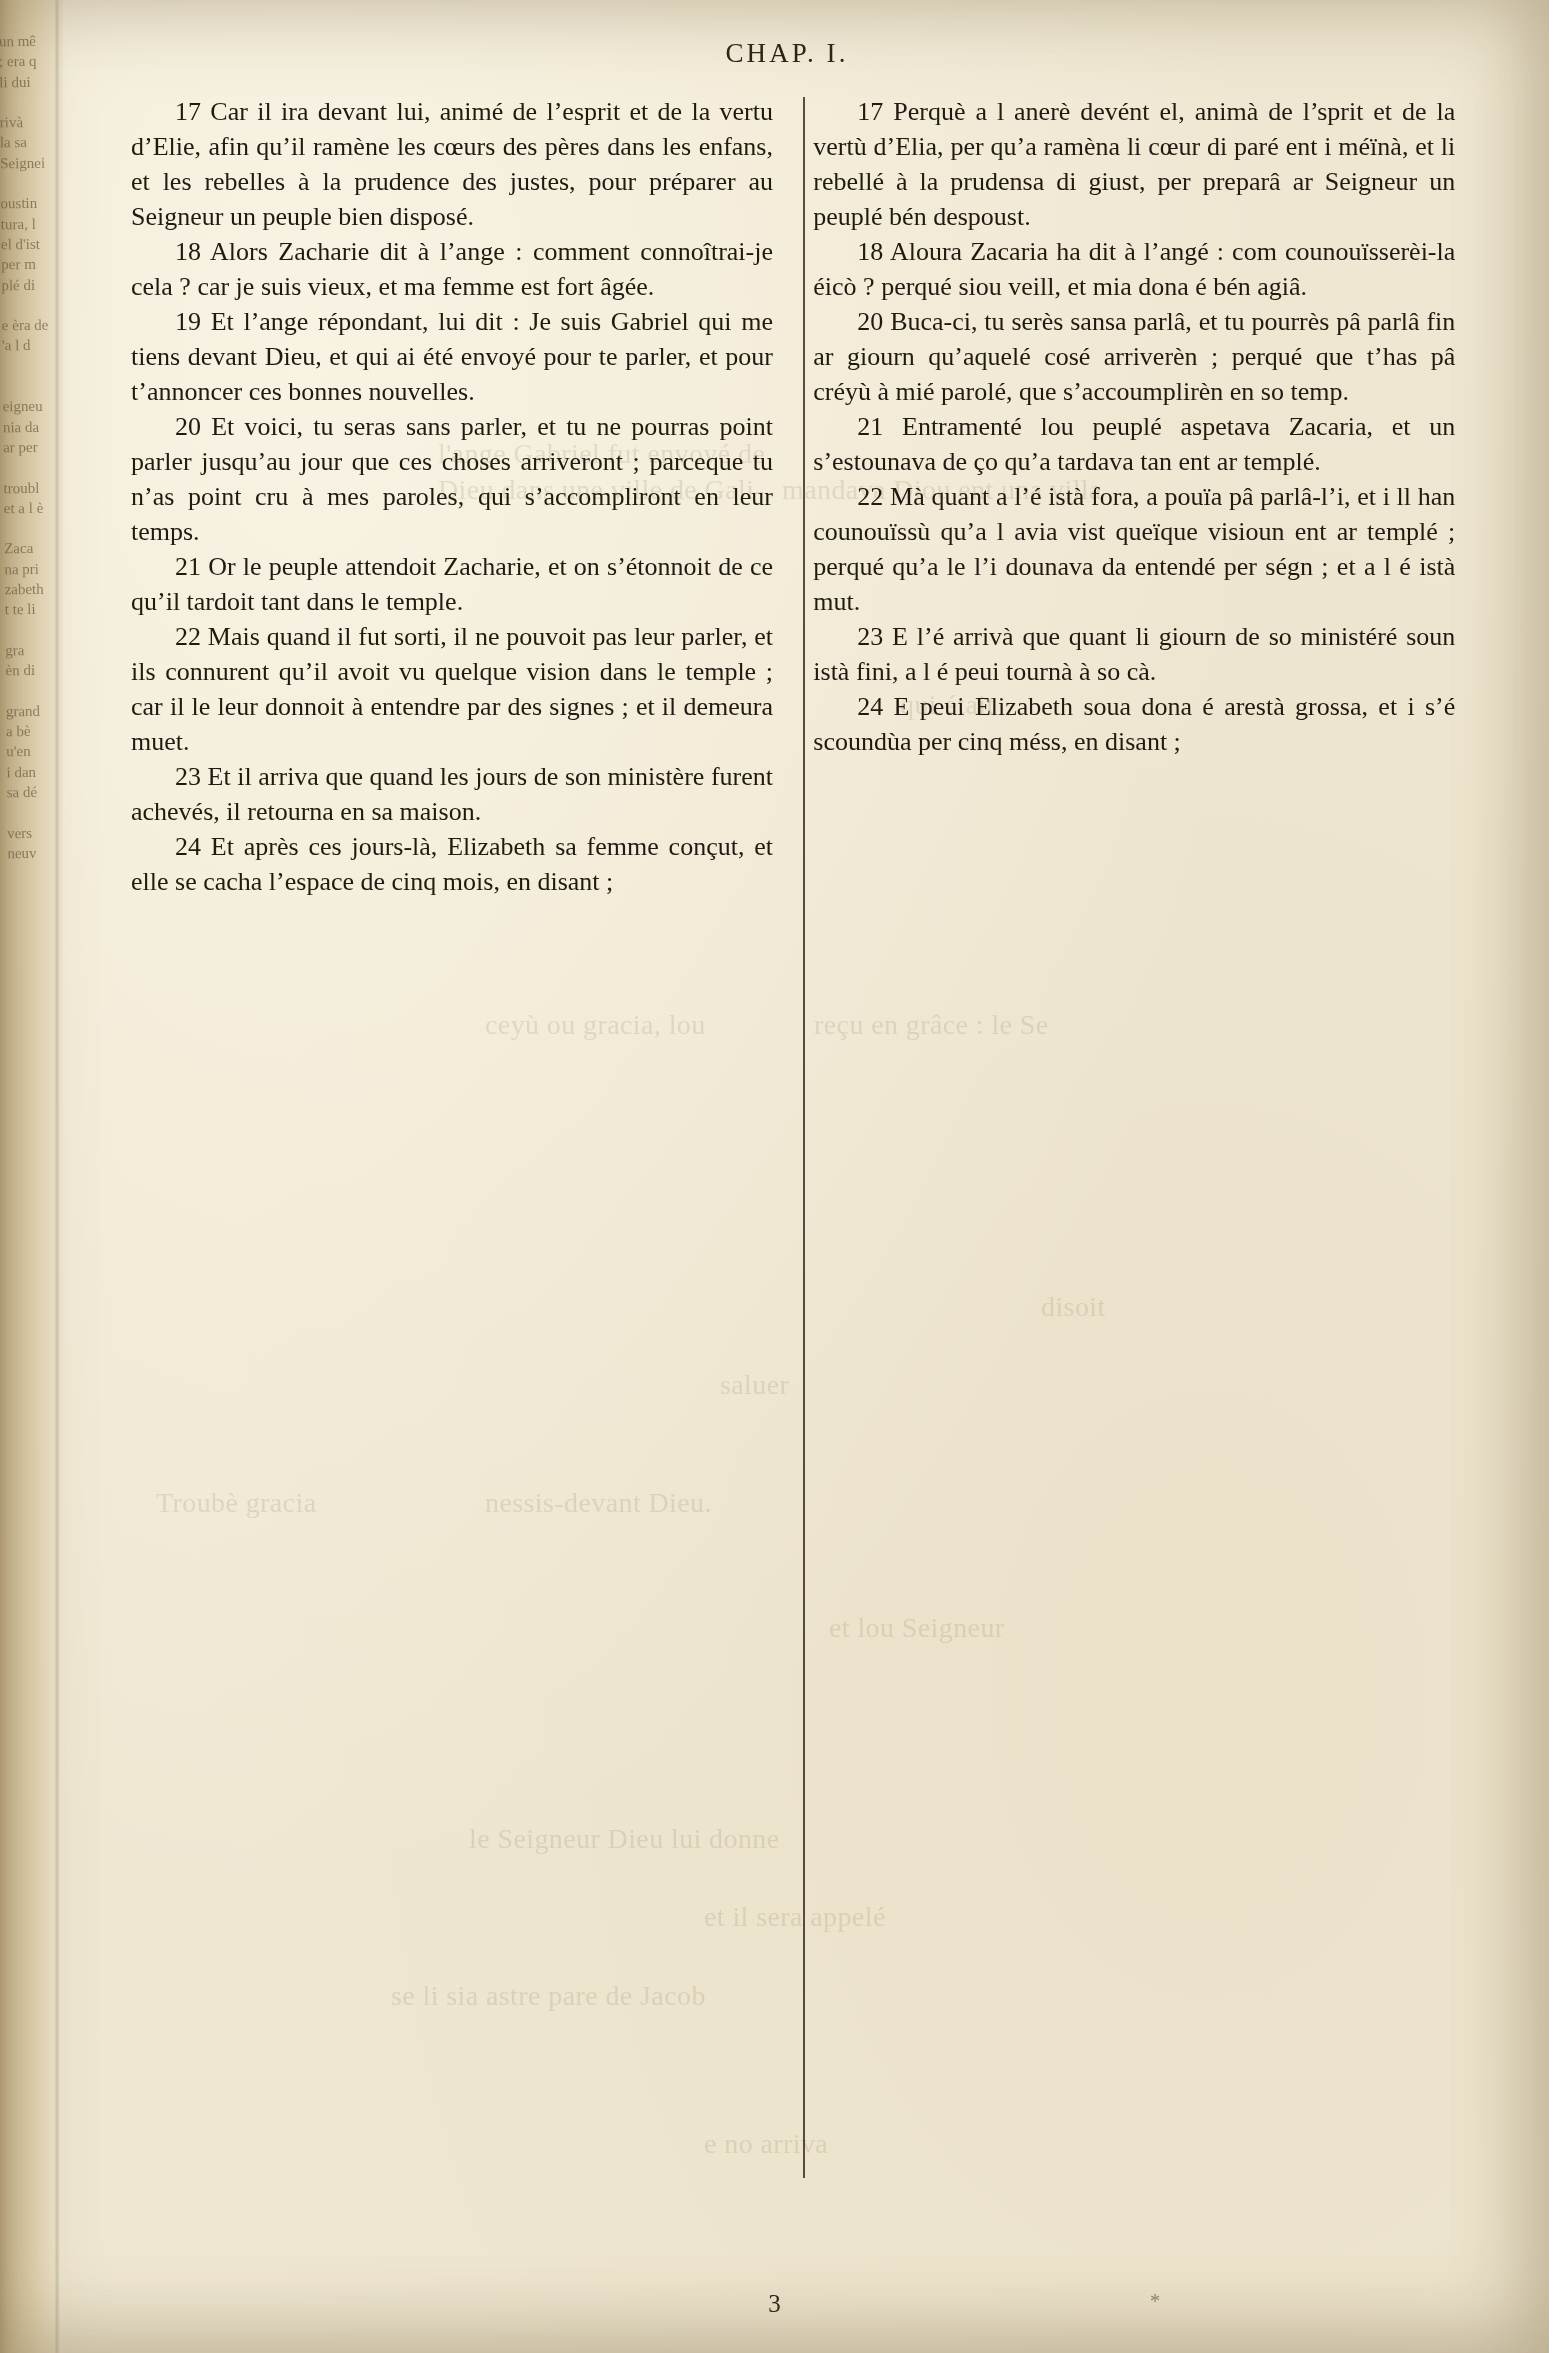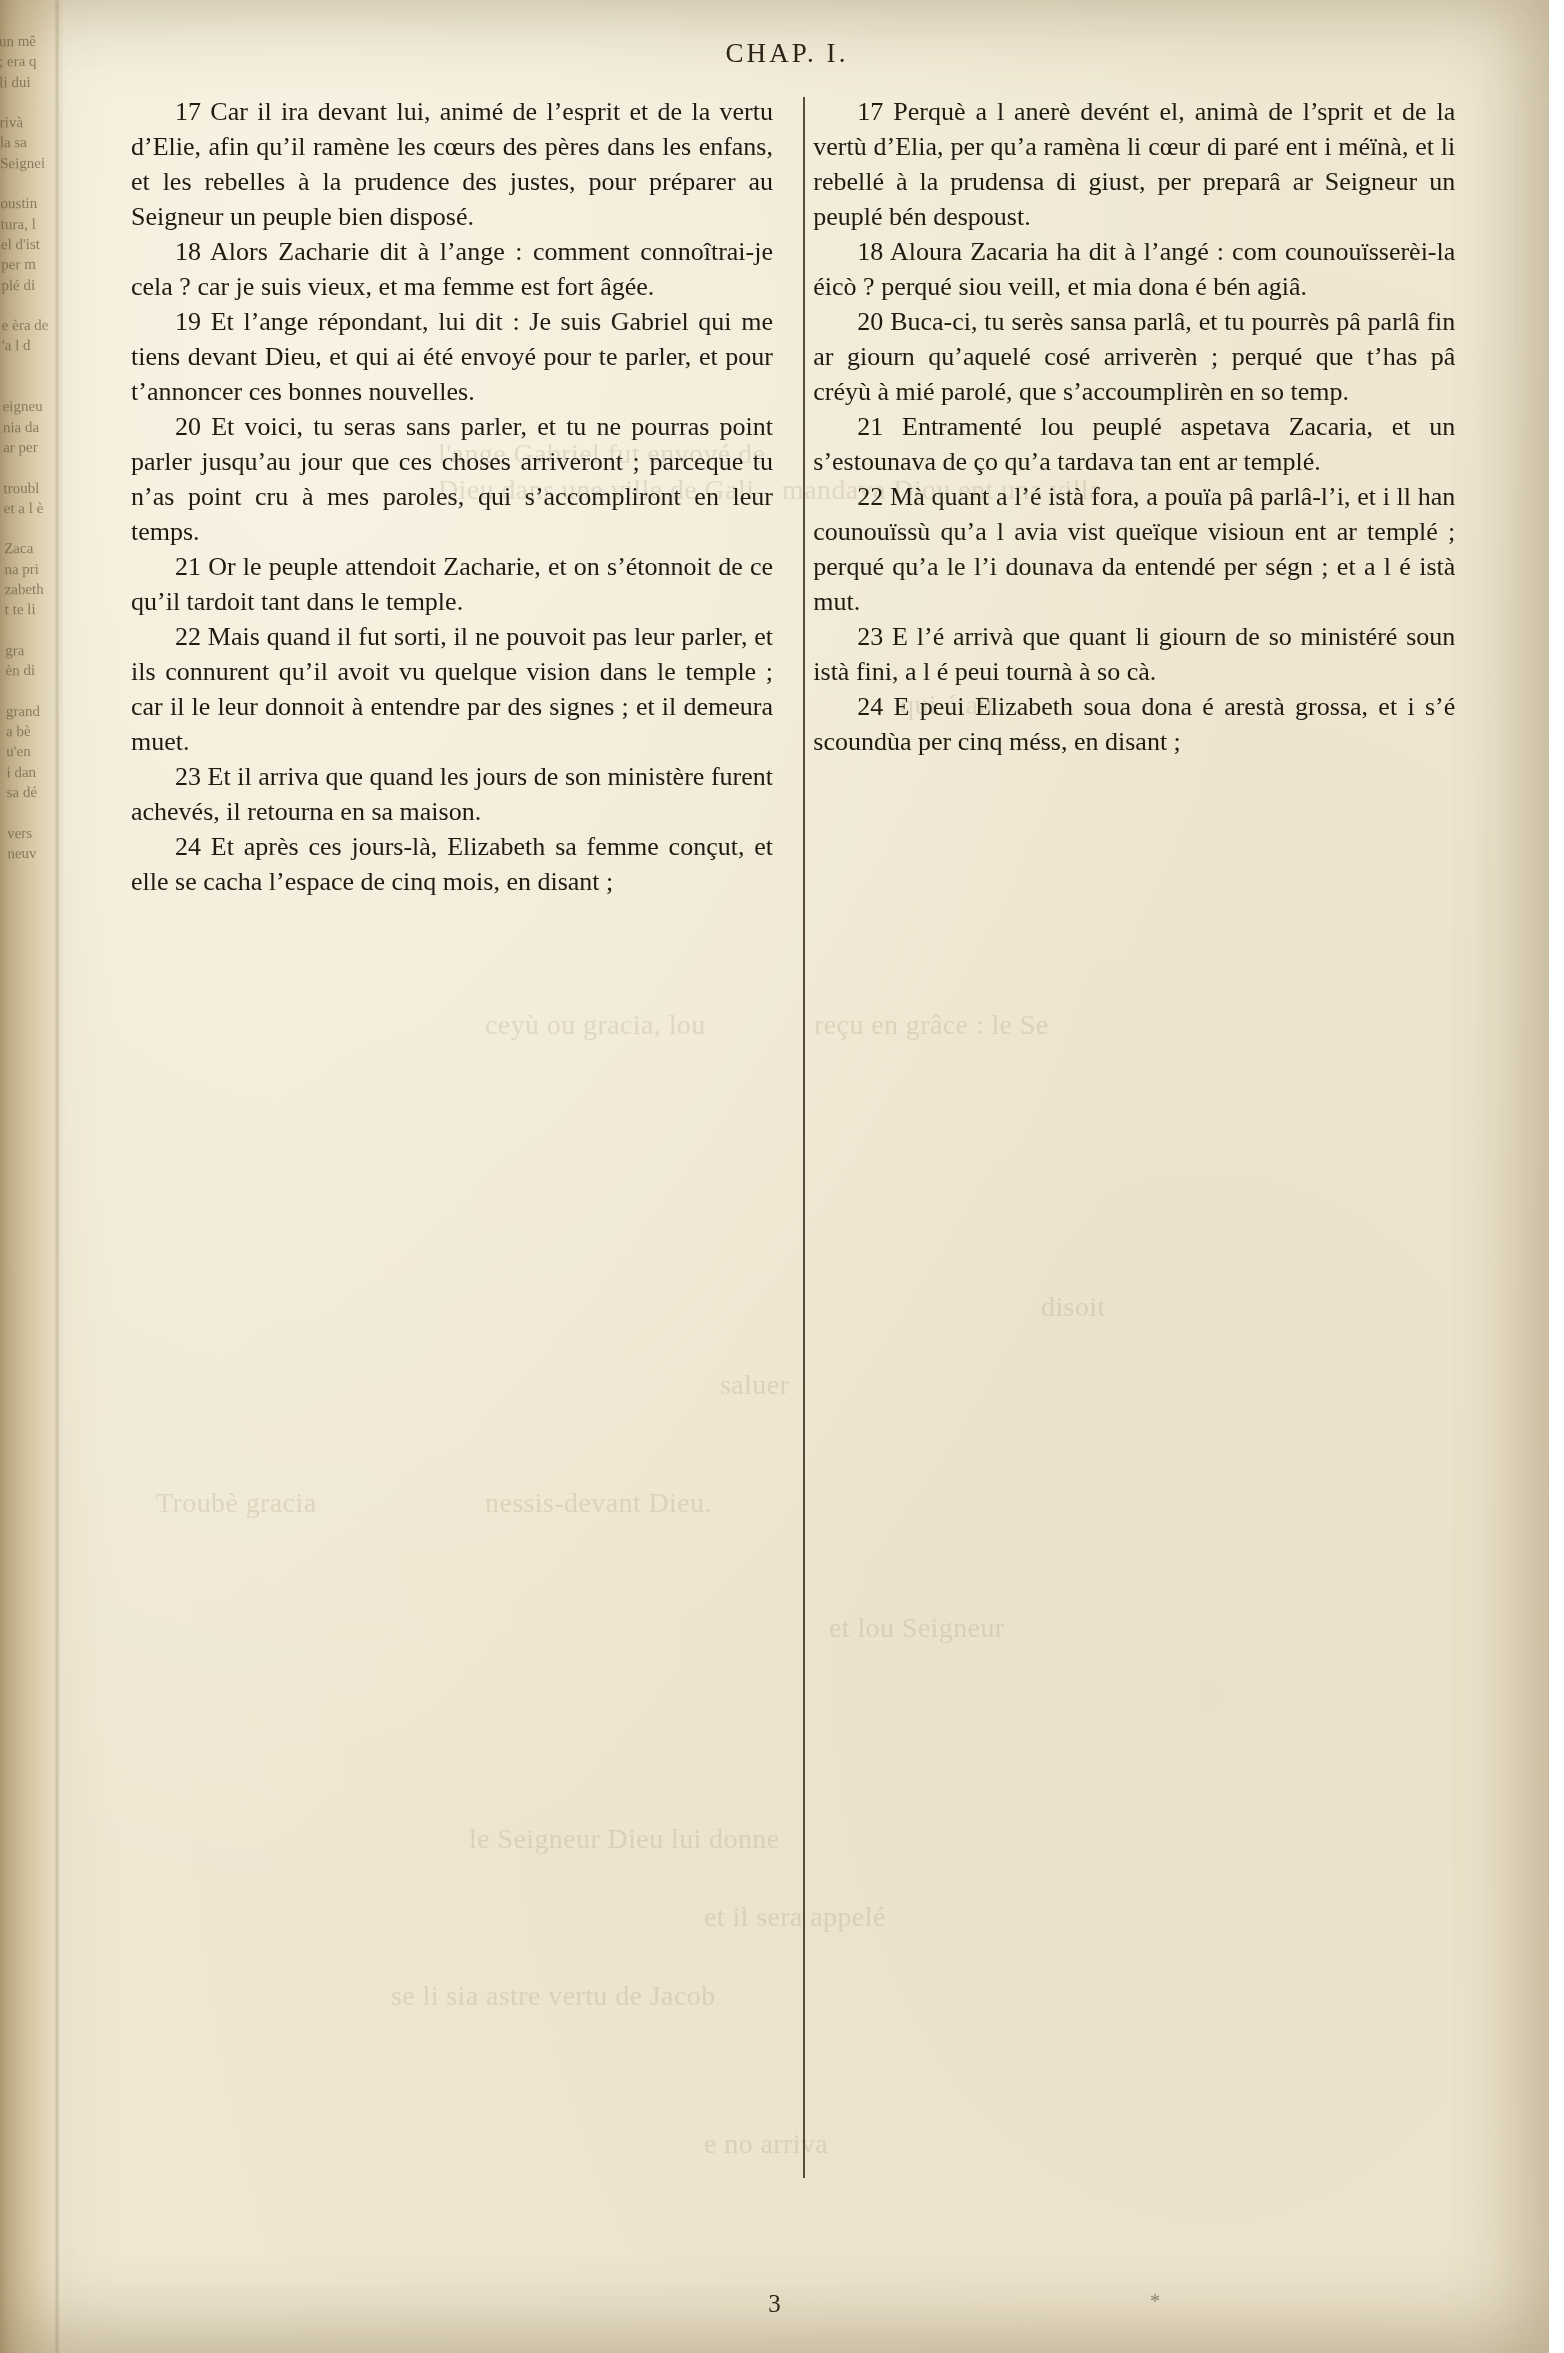--- a/index.html
+++ b/index.html
@@ -210,21 +210,21 @@
       <div class="ghost" style="left: 900px; top: 689px;">qui était</div>
       <div class="ghost" style="left: 485px; top: 1009px;">ceyù ou gracia, lou</div>
       <div class="ghost" style="left: 814px; top: 1009px;">reçu en grâce : le Se</div>
       <div class="ghost" style="left: 1041px; top: 1291px;">disoit</div>
       <div class="ghost" style="left: 720px; top: 1369px;">saluer</div>
       <div class="ghost" style="left: 485px; top: 1487px;">nessis-devant Dieu.</div>
       <div class="ghost" style="left: 156px; top: 1487px;">Troubè  gracia</div>
       <div class="ghost" style="left: 829px; top: 1612px;">et lou Seigneur</div>
       <div class="ghost" style="left: 469px; top: 1823px;">le Seigneur Dieu lui donne</div>
       <div class="ghost" style="left: 704px; top: 1901px;">et il sera appelé</div>
-      <div class="ghost" style="left: 391px; top: 1980px;">se li sia astre vertu de Jacob</div>
+      <div class="ghost" style="left: 391px; top: 1980px;">se li sia astre pare de Jacob</div>
       <div class="ghost" style="left: 704px; top: 2128px;">e no arriva</div>
     </div>
 
   <div class="running-head">CHAP. I.</div>
 
   <div class="columns">
     <div class="col col-left" id="col-0">
         <p class="verse"><span class="vnum">17</span><span> Car il ira devant lui, animé de l’esprit et de la vertu d’Elie, afin qu’il ramène les cœurs des pères dans les enfans, et les rebelles à la prudence des justes, pour préparer au Seigneur un peuple bien disposé.</span></p>
         <p class="verse"><span class="vnum">18</span><span> Alors Zacharie dit à l’ange : comment connoîtrai-je cela ? car je suis vieux, et ma femme est fort âgée.</span></p>
         <p class="verse"><span class="vnum">19</span><span> Et l’ange répondant, lui dit : Je suis Gabriel qui me tiens devant Dieu, et qui ai été envoyé pour te parler, et pour t’annoncer ces bonnes nouvelles.</span></p>

